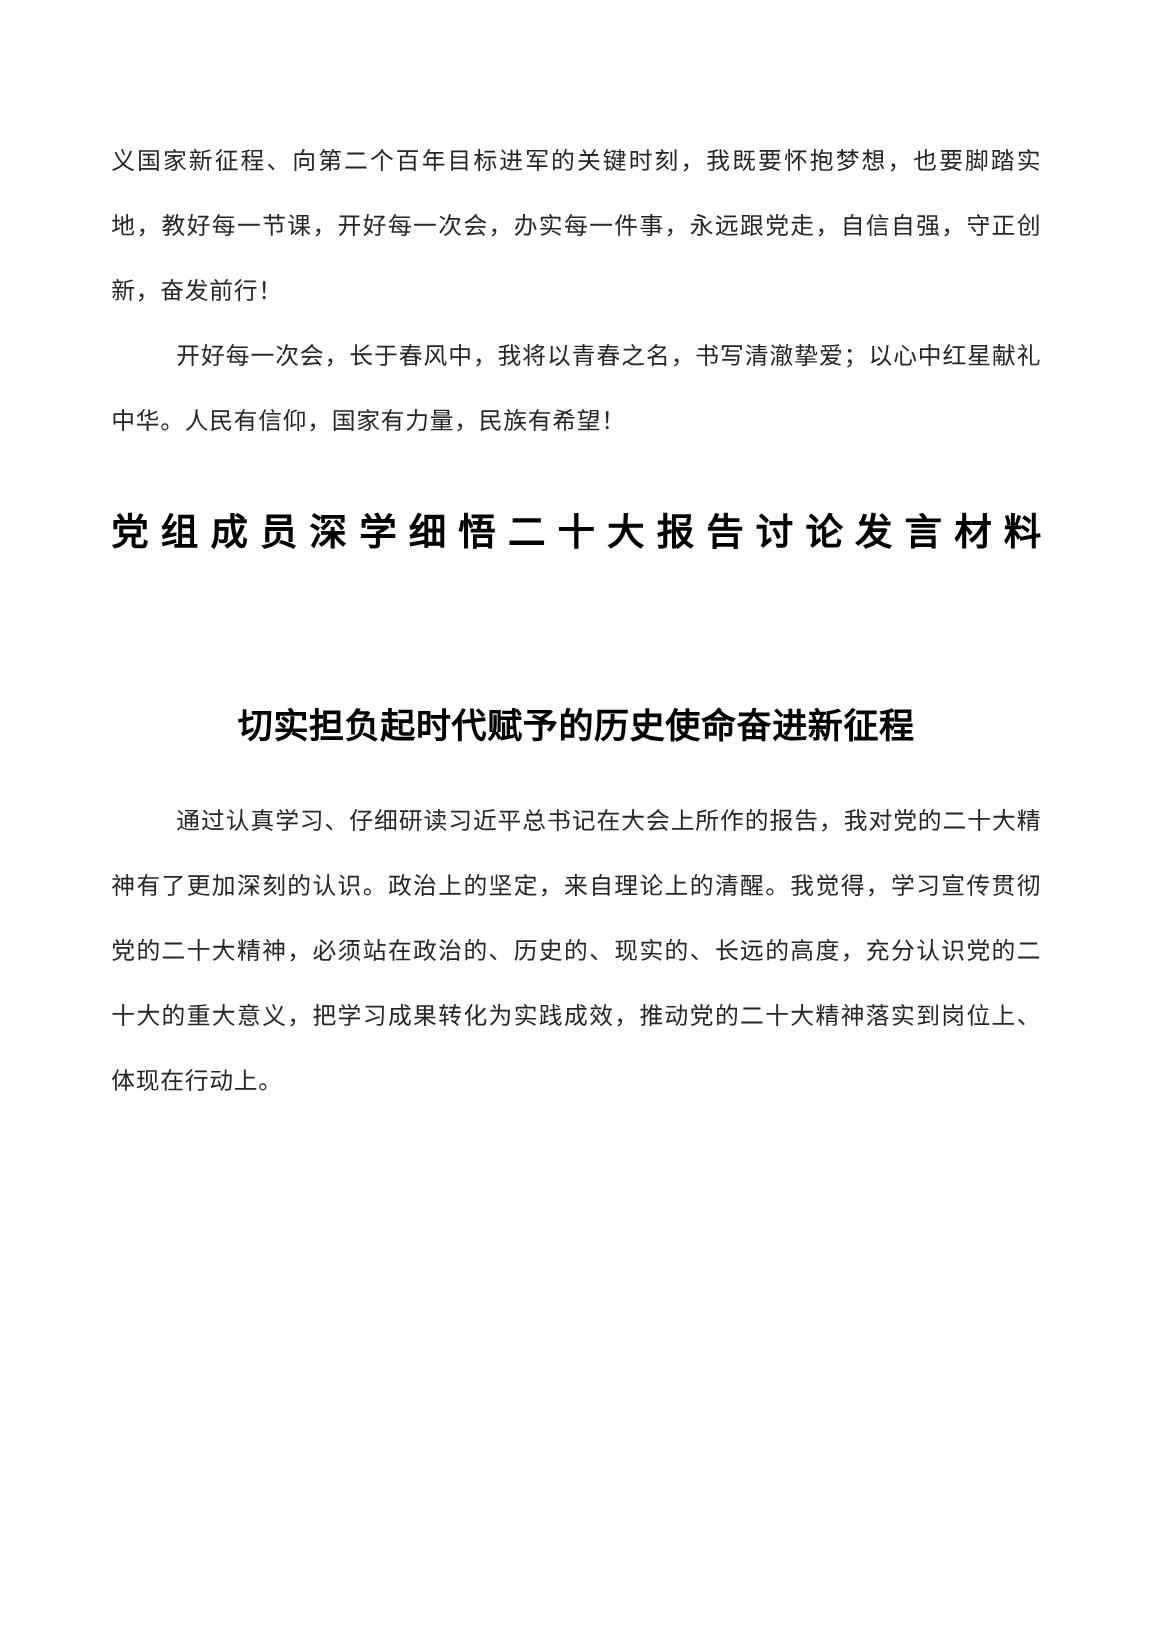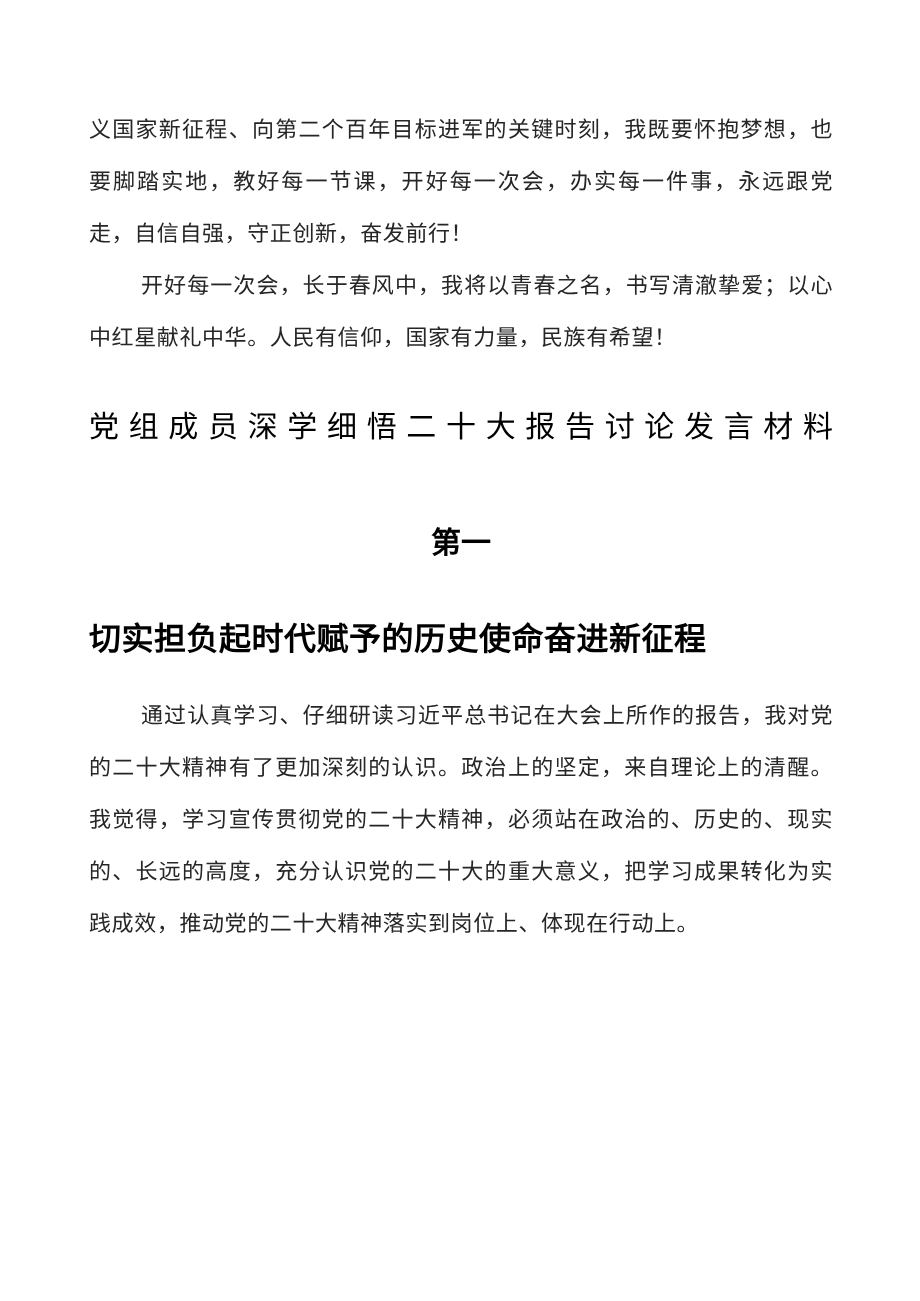--- a/index.html
+++ b/index.html
@@ -23,50 +23,50 @@
   
   .content {
     position: absolute;
     left: 89px;
     top: 104px;
     width: 744px;
   }
 
   
   .para {
-    font-size: 22px;
+    font-size: 19px;
     line-height: 52px;
     letter-spacing: 0.6px;
     text-align: justify;
     text-justify: inter-character;
     color: #262626;
     font-weight: 400;
     margin: 0;
     text-indent: 0;
-    font-family: Liberation Serif, serif;
+    font-family: Liberation Mono, monospace;
   }
 
   .para.indent {
     text-indent: 52px;
   }
 
   
   .para.continuation {
     text-indent: 0;
   }
 
   .para + .para {
     margin-top: 0;
   }
 
   
   .doc-title {
     font-size: 30px;
     line-height: 58px;
-    font-weight: 400;
+    font-weight: 700;
     color: #000000;
     text-align: justify;
     text-justify: inter-character;
     letter-spacing: 0px;
     margin: 0;
     font-family: "DejaVu Sans", "Liberation Sans", sans-serif;
   }
 
   
   .doc-title > .stretch {
@@ -85,24 +85,25 @@
     font-size: 30px;
     line-height: 58px;
     font-weight: 700;
     color: #000000;
     text-align: center;
     margin: 0;
     font-family: "DejaVu Sans", "Liberation Sans", sans-serif;
   }
 
   .section-title {
-    font-size: 32px;
+    font-size: 28px;
     line-height: 58px;
     font-weight: 700;
     color: #000000;
+    text-align: center;
     letter-spacing: 0.5px;
     margin: 0;
     font-family: "DejaVu Sans", "Liberation Sans", sans-serif;
   }
 
   
   .gap-title-top   { height: 34px; }
   .gap-after-first { height: 38px; }
   .gap-before-body { height: 22px; }
 </style>
@@ -115,21 +116,20 @@
     <p class="para continuation">义国家新征程、向第二个百年目标进军的关键时刻，我既要怀抱梦想，也要脚踏实地，教好每一节课，开好每一次会，办实每一件事，永远跟党走，自信自强，守正创新，奋发前行！</p>
 
     <p class="para indent">开好每一次会，长于春风中，我将以青春之名，书写清澈挚爱；以心中红星献礼中华。人民有信仰，国家有力量，民族有希望！</p>
 
     <div class="gap-title-top"></div>
 
     <h1 class="doc-title">
         <span class="stretch">党组成员深学细悟二十大报告讨论发言材料</span>
       </h1>
 
-    <h1 class="doc-title-part2">第一</h1>
 
     <div class="gap-after-first"></div>
 
     <h2 class="section-title">切实担负起时代赋予的历史使命奋进新征程</h2>
 
     <div class="gap-before-body"></div>
 
 
     <p class="para indent">通过认真学习、仔细研读习近平总书记在大会上所作的报告，我对党的二十大精神有了更加深刻的认识。政治上的坚定，来自理论上的清醒。我觉得，学习宣传贯彻党的二十大精神，必须站在政治的、历史的、现实的、长远的高度，充分认识党的二十大的重大意义，把学习成果转化为实践成效，推动党的二十大精神落实到岗位上、体现在行动上。</p>
 

